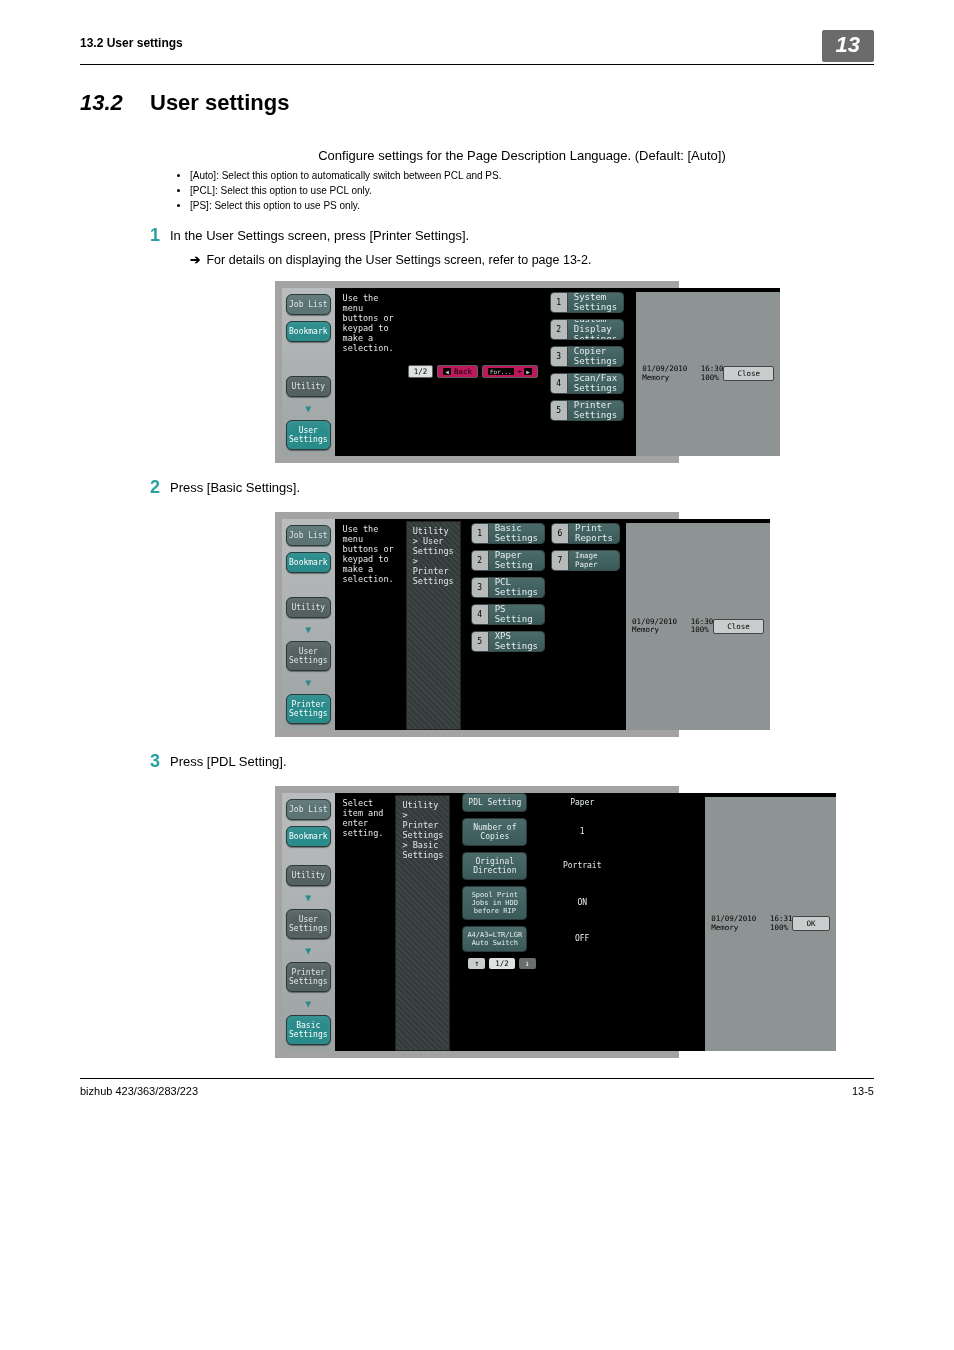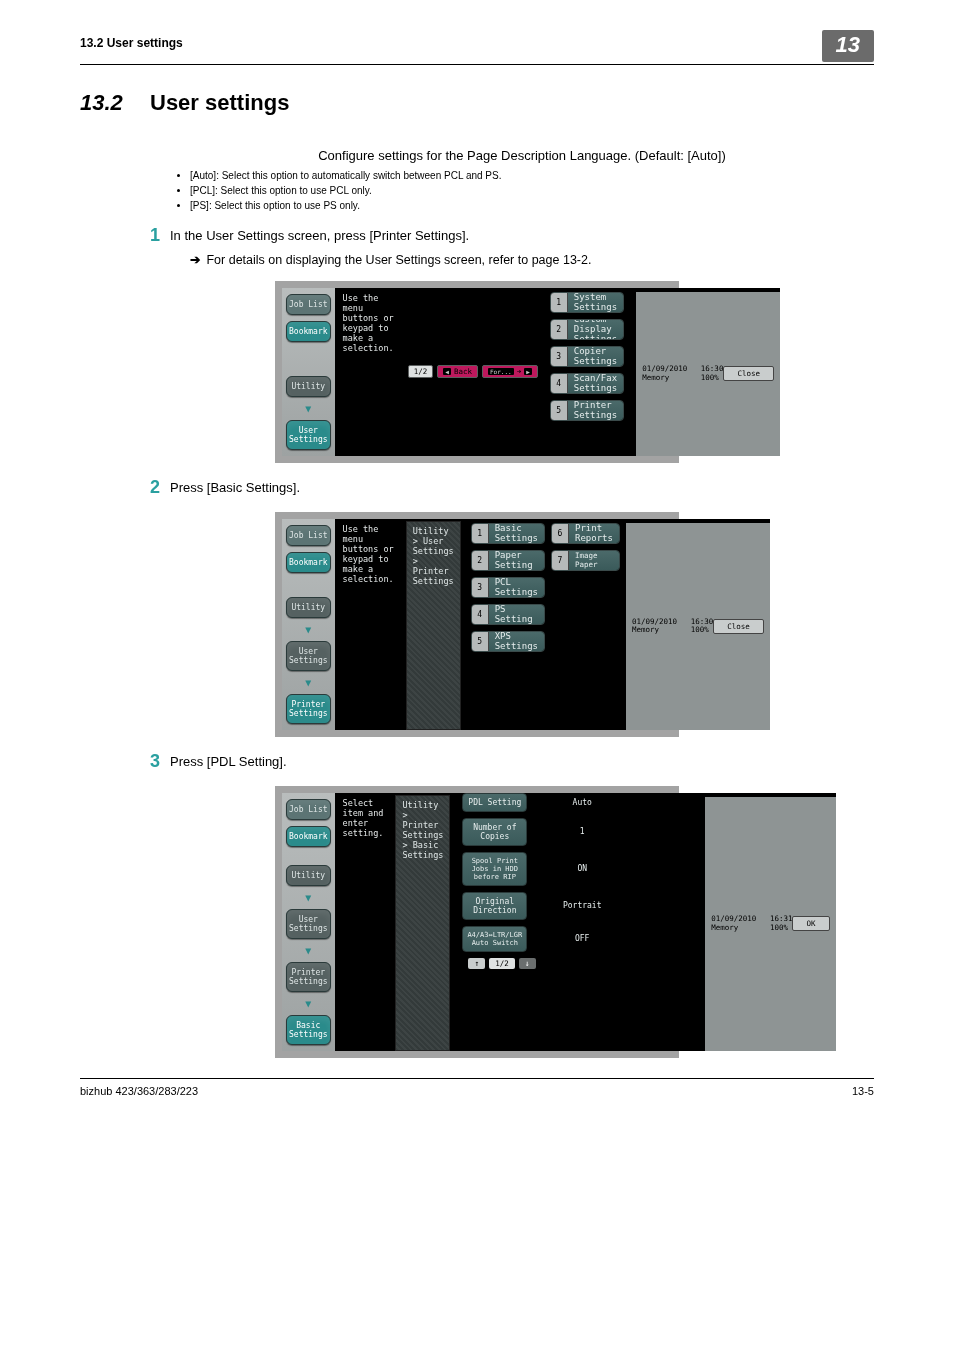--- a/index.html
+++ b/index.html
@@ -413,36 +413,36 @@
       <div class="arrow-down">▼</div>
       <div class="sbtn teal">Basic Settings</div>
     </div>
     <div class="main">
       <div class="instr">Select item and enter setting.</div>
       <div class="crumb">Utility &gt; Printer Settings &gt; Basic Settings</div>
       <div style="height:6px"></div>
       <div style="padding:0 8px 2px 8px;">
         <div class="setrow">
             <div class="label3">PDL Setting</div>
-            <div class="val3">Auto</div>
+            <div class="val3">Paper</div>
             <div style="width:60px"></div>
           </div>
         <div class="setrow">
             <div class="label3">Number of Copies</div>
             <div class="val3">1</div>
             <div style="width:60px"></div>
           </div>
         <div class="setrow">
-            <div class="label3" style="font-size:7px">Spool Print Jobs in HDD before RIP</div>
-            <div class="val3">ON</div>
+            <div class="label3">Original Direction</div>
+            <div class="val3">Portrait</div>
             <div style="width:60px"></div>
           </div>
         <div class="setrow">
-            <div class="label3">Original Direction</div>
-            <div class="val3">Portrait</div>
+            <div class="label3" style="font-size:7px">Spool Print Jobs in HDD before RIP</div>
+            <div class="val3">ON</div>
             <div style="width:60px"></div>
           </div>
         <div class="setrow">
             <div class="label3" style="font-size:7px">A4/A3⇔LTR/LGR Auto Switch</div>
             <div class="val3">OFF</div>
             <div style="width:60px"></div>
           </div>
         <div class="pagenav">
           <span class="arrowbtn">↑</span>
           <span class="pgtxt">1/2</span>

